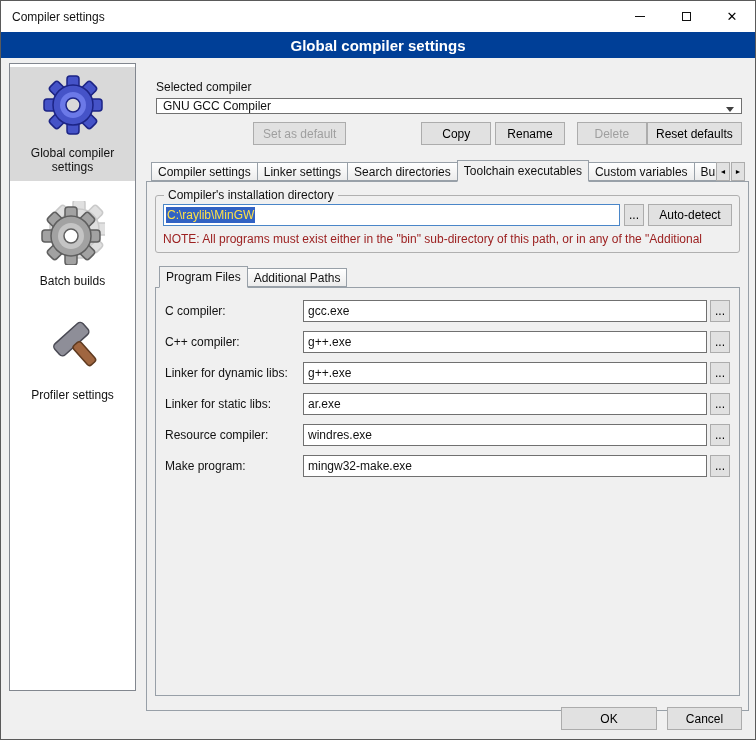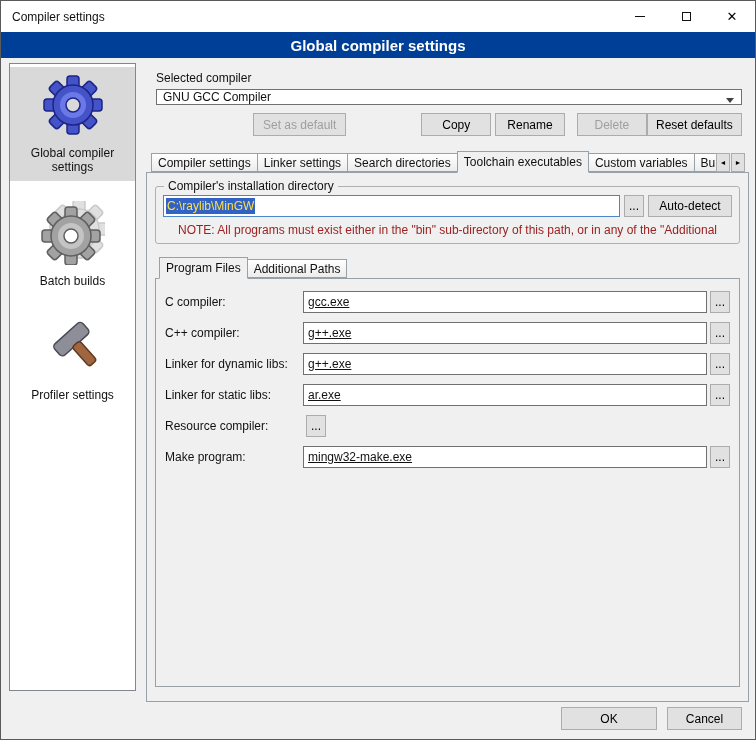--- a/index.html
+++ b/index.html
@@ -28,21 +28,21 @@
 
   
   .sidebar{position:absolute;left:8px;top:5px;width:127px;height:628px;background:#fff;
     border:1px solid #82878f;padding-top:3px;display:flex;flex-direction:column;}
   .cat{display:flex;flex-direction:column;align-items:center;text-align:center;
     padding:6px 3px 7px;margin-bottom:14px;cursor:default;}
   .cat.selected{background:#d9d9d9;}
   .caticon{width:64px;height:64px;margin-bottom:9px;}
 
   
-  .main{position:absolute;left:145px;top:13px;width:603px;}
+  .main{position:absolute;left:145px;top:22px;width:603px;}
   .sec{padding:0 7px 0 10px;}
   .seclabel{display:block;margin-bottom:4px;}
 
   .combo{height:16px;border:1px solid #707070;background:#fff;display:flex;align-items:center;
     padding:0 24px 0 6px;position:relative;cursor:default;overflow:hidden;white-space:nowrap;}
   .combo .arr{position:absolute;right:7px;top:8px;width:0;height:0;
     border:4px solid transparent;border-top:5px solid #404040;}
 
   button{font-family:inherit;font-size:12px;background:#e1e1e1;border:1px solid #acacac;height:23px;cursor:default;}
   button.disabled{color:#9f9f9f;}
@@ -67,29 +67,29 @@
 
   
   .group{border:1px solid #b0b0b0;border-radius:3px;position:relative;padding:8px 7px 6px;margin-top:4px;}
   .group .legend{position:absolute;top:-8px;left:8px;background:#f0f0f0;padding:0 4px;}
   .dirrow{display:flex;gap:4px;height:22px;}
   .dirbox{flex:1;height:22px;border:1px solid #4a86c8;background:#fff;display:flex;align-items:center;
     padding:0 2px;overflow:hidden;white-space:nowrap;}
   .dirbox .sel{background:var(--selection-blue);color:#fde047;padding:1px 1px;}
   .dots{width:20px;height:22px;}
   .b-auto{width:84px;height:22px;}
-  .note{margin-top:6px;color:var(--note-red);white-space:nowrap;overflow:hidden;text-align:center;}
+  .note{margin-top:6px;color:var(--note-red);white-space:nowrap;overflow:hidden;}
 
   .subtabs{margin-top:12px;padding-left:4px;}
   .subpanel{border:1px solid #98a0a8;height:409px;padding:12px 9px;background:#f0f0f0;}
 
   .frow{display:flex;align-items:center;height:22px;margin-bottom:9px;}
   .flabel{width:138px;flex:none;}
   .tbox{flex:1;height:22px;border:1px solid #707070;background:#fff;display:flex;align-items:center;
-    padding:0 4px;overflow:hidden;white-space:nowrap;text-decoration:underline;}
+    padding:0 4px;overflow:hidden;white-space:nowrap;}
   .frow .dots{margin-left:3px;}
   .fcombo{flex:1;background:#f0f0f0;}
 
   .footer{position:absolute;right:13px;bottom:9px;display:flex;gap:10px;}
   .b-ok{width:96px;}
   .b-cancel{width:75px;}
 </style>
 </head>
 <body>
 
@@ -244,20 +244,23 @@
             <span class="flabel">Linker for static libs:</span>
             <div class="tbox">
               <span>ar.exe</span>
             </div>
             <button class="dots">...</button>
           </div>
 
 
           <div class="frow">
             <span class="flabel">Resource compiler:</span>
+            <div class="tbox">
+              <span>windres.exe</span>
+            </div>
             <button class="dots">...</button>
           </div>
 
           <div class="frow">
             <span class="flabel">Make program:</span>
             <div class="tbox">
               <span>mingw32-make.exe</span>
             </div>
             <button class="dots">...</button>
           </div>

